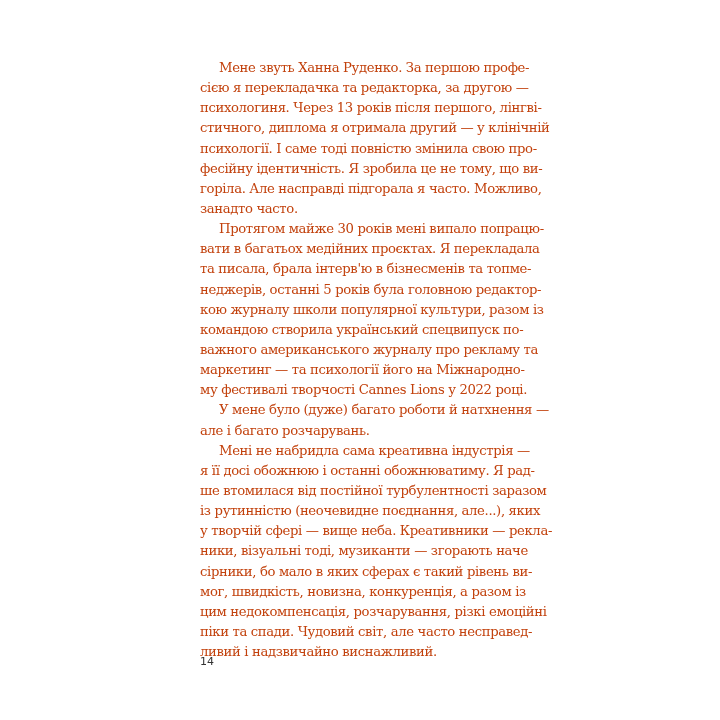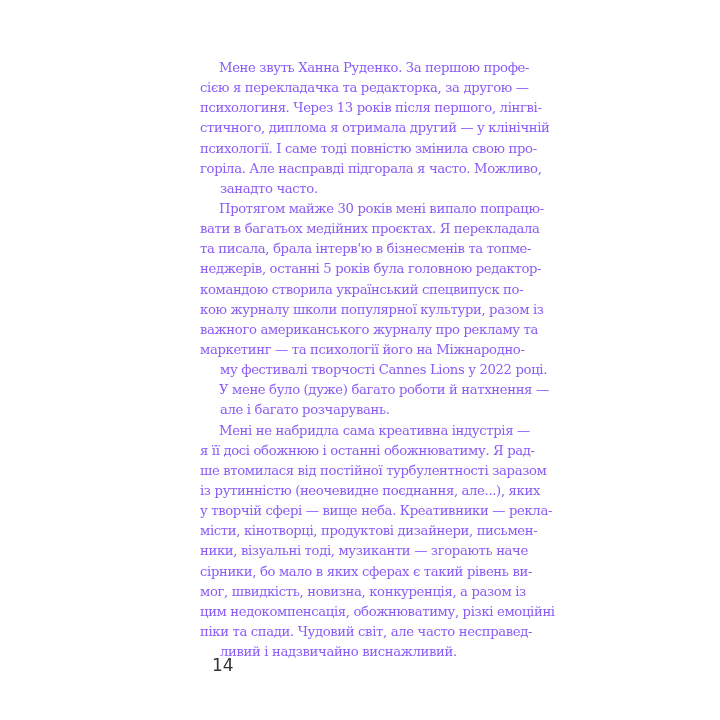--- a/index.html
+++ b/index.html
@@ -20,90 +20,89 @@
     background: #ffffff;
   }
   .text-block {
     position: absolute;
     left: 200px;
     top: 58px;
     width: 322px;
     font-family: "DejaVu Serif", "Liberation Serif", serif;
     font-size: 13.2px;
     line-height: 20.15px;
-    color: #8b5cf6;
+    color: #c2410c;
   }
   .line {
     display: block;
     white-space: nowrap;
     text-align: justify;
     text-align-last: justify;
     height: 20.15px;
     letter-spacing: -0.35px;
   }
   .line.indent {
     padding-left: 19px;
   }
   .line.last {
     text-align-last: left;
-    margin-left: 20px;
   }
   .page-number {
     position: absolute;
-    left: 212px;
+    left: 200px;
     top: 655px;
     font-family: "DejaVu Sans", "Liberation Sans", sans-serif;
-    font-size: 17px;
+    font-size: 11px;
     color: #333333;
   }
 </style>
 </head>
 <body>
 
 <div class="page">
   <div class="text-block">
 
     <div>
       <span class="line indent">Мене звуть Ханна Руденко. За першою профе-</span>
       <span class="line">сією я перекладачка та редакторка, за другою —</span>
       <span class="line">психологиня. Через 13 років після першого, лінгві-</span>
       <span class="line">стичного, диплома я отримала другий — у клінічній</span>
       <span class="line">психології. І саме тоді повністю змінила свою про-</span>
+      <span class="line">фесійну ідентичність. Я зробила це не тому, що ви-</span>
       <span class="line">горіла. Але насправді підгорала я часто. Можливо,</span>
       <span class="line last">занадто часто.</span>
     </div>
 
     <div>
       <span class="line indent">Протягом майже 30 років мені випало попрацю-</span>
       <span class="line">вати в багатьох медійних проєктах. Я перекладала</span>
       <span class="line">та писала, брала інтерв'ю в бізнесменів та топме-</span>
       <span class="line">неджерів, останні 5 років була головною редактор-</span>
+      <span class="line">кою журналу школи популярної культури, разом із</span>
       <span class="line">командою створила український спецвипуск по-</span>
-      <span class="line">кою журналу школи популярної культури, разом із</span>
       <span class="line">важного американського журналу про рекламу та</span>
       <span class="line">маркетинг — та психології його на Міжнародно-</span>
       <span class="line last">му фестивалі творчості Cannes Lions у 2022 році.</span>
     </div>
 
     <div>
       <span class="line indent">У мене було (дуже) багато роботи й натхнення —</span>
       <span class="line last">але і багато розчарувань.</span>
     </div>
 
     <div>
       <span class="line indent">Мені не набридла сама креативна індустрія —</span>
       <span class="line">я її досі обожнюю і останні обожнюватиму. Я рад-</span>
       <span class="line">ше втомилася від постійної турбулентності заразом</span>
       <span class="line">із рутинністю (неочевидне поєднання, але...), яких</span>
       <span class="line">у творчій сфері — вище неба. Креативники — рекла-</span>
-      <span class="line">місти, кінотворці, продуктові дизайнери, письмен-</span>
       <span class="line">ники, візуальні тоді, музиканти — згорають наче</span>
       <span class="line">сірники, бо мало в яких сферах є такий рівень ви-</span>
       <span class="line">мог, швидкість, новизна, конкуренція, а разом із</span>
-      <span class="line">цим недокомпенсація, обожнюватиму, різкі емоційні</span>
+      <span class="line">цим недокомпенсація, розчарування, різкі емоційні</span>
       <span class="line">піки та спади. Чудовий світ, але часто несправед-</span>
       <span class="line last">ливий і надзвичайно виснажливий.</span>
     </div>
 
   </div>
 
   <div class="page-number">14</div>
 </div>
 
 </body></html>

